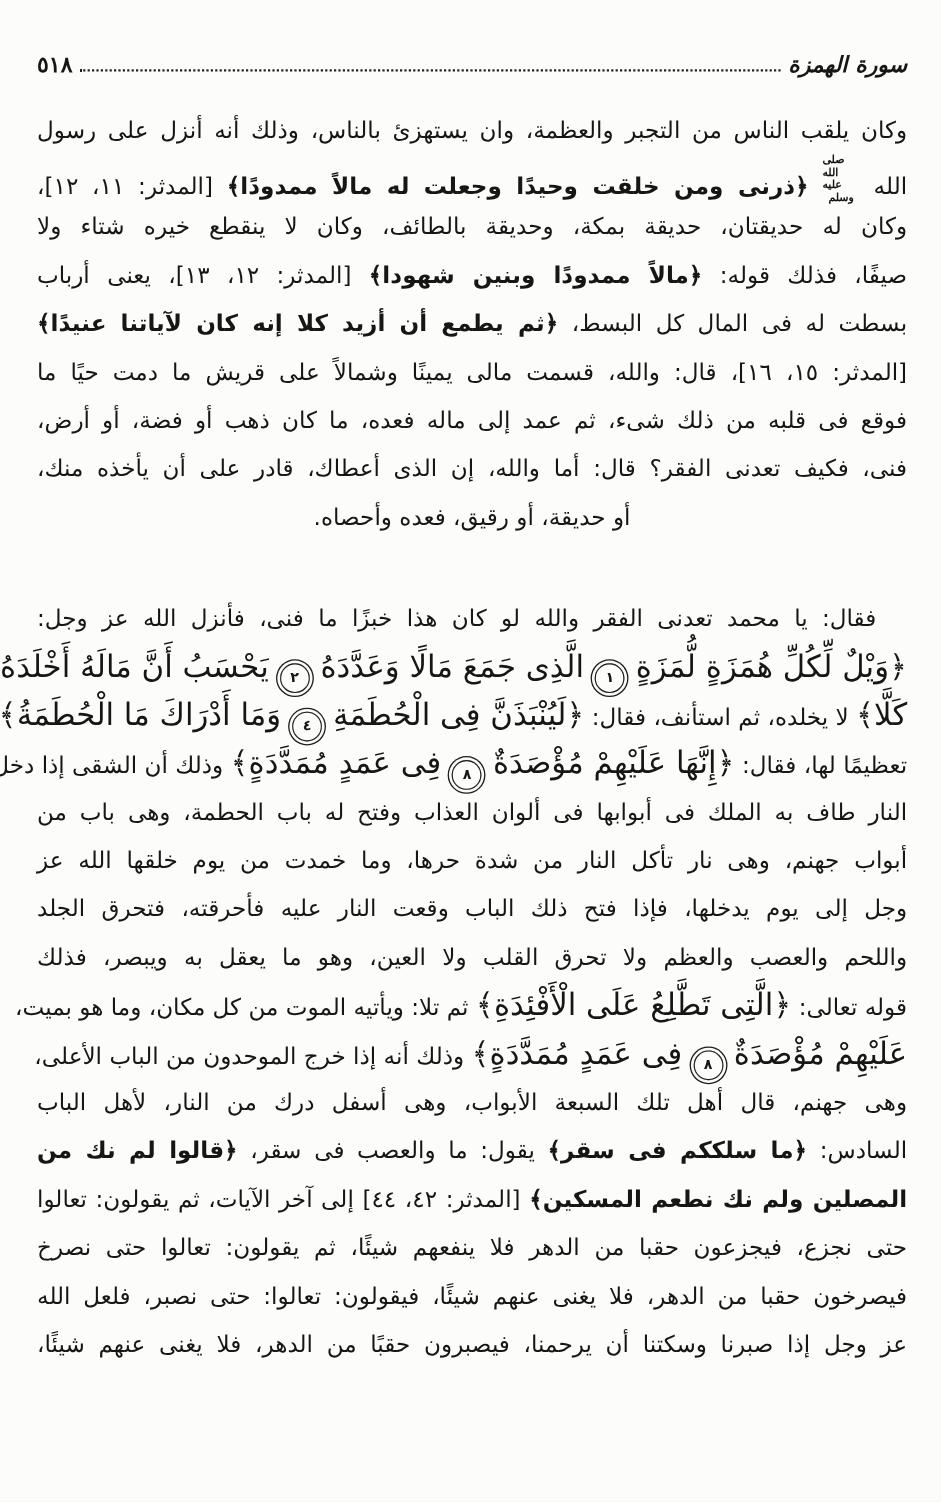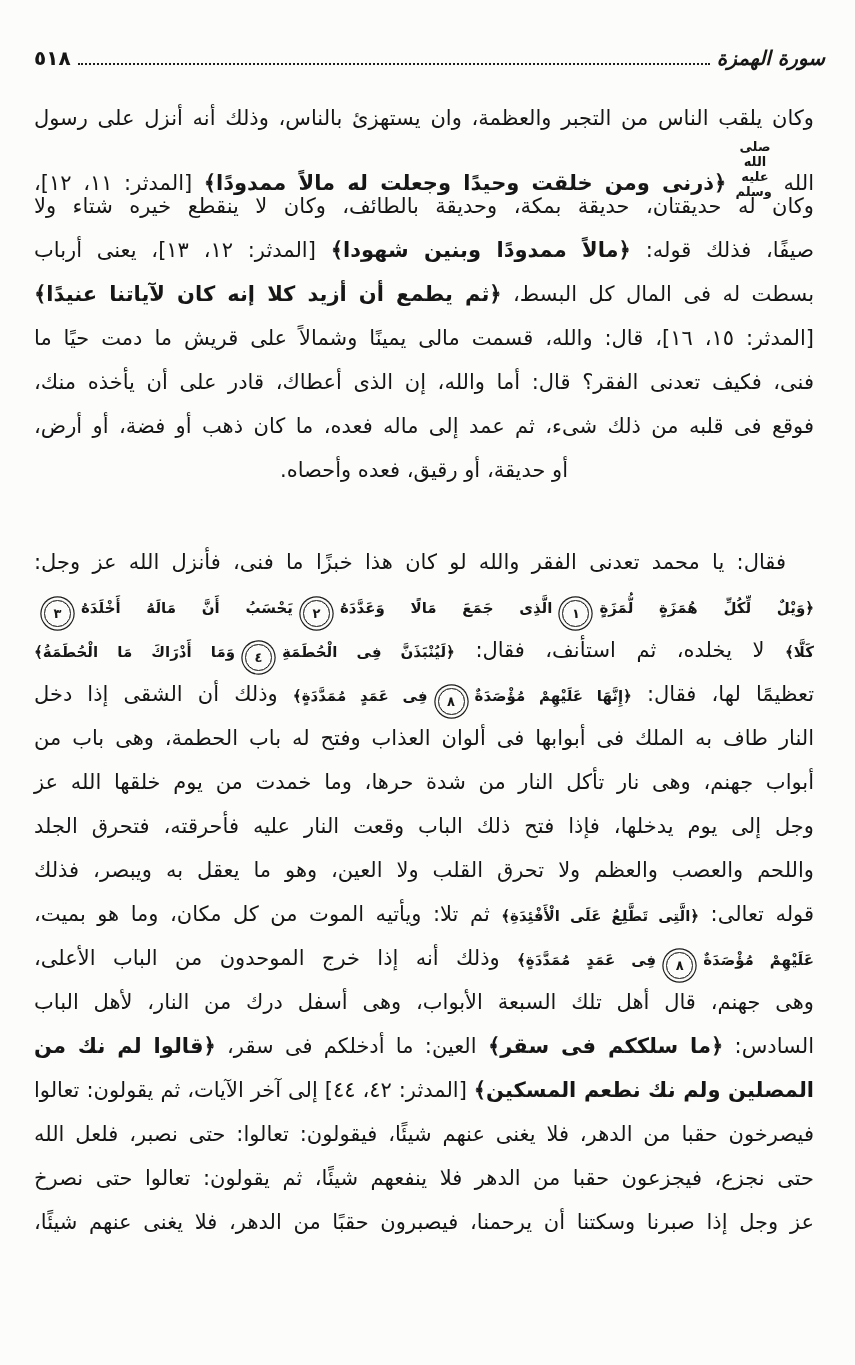--- a/index.html
+++ b/index.html
@@ -22,62 +22,63 @@
     display:flex;align-items:baseline;
     font-weight:bold;font-size:20px;
   }
   .header .title{white-space:nowrap;font-style:italic;}
   .header .leader{
     flex:1;
     border-bottom:2.5px dotted #1d1d1d;
     height:13px;
     margin:0 7px;
   }
-  .header .pagenum{white-space:nowrap;letter-spacing:2px;}
+  .header .pagenum{white-space:nowrap;letter-spacing:2px;font-family:Liberation Serif, serif;}
   
   .body{
-    position:absolute;top:96px;right:41px;left:34px;
+    position:absolute;top:96px;right:30px;left:34px;
   }
   .paragraph{margin:0;}
   .paragraph + .paragraph{margin-top:48px;}
   .line{
     height:44px;line-height:44px;
     font-size:21px;
     text-align:justify;
     text-align-last:justify;
     overflow:visible;
     white-space:nowrap;
   }
   .line.center{text-align:right;text-align-last:center;}
   .line.indent{padding-right:28px;}
   .seg-n{font-weight:normal;}
   .seg-b{font-weight:bold;}
   .seg-q{
-    font-weight:bold;
-    font-size:15px;
+    font-weight:normal;
+    font-size:28px;
   }
   
   .aya{
     display:inline-block;
     width:25px;height:25px;line-height:25px;
     text-align:center;text-align-last:center;
     font-size:13px;font-weight:bold;
     border:1.2px solid #1c1c1c;border-radius:50%;
     box-shadow:0 0 0 2.5px #fcfcfa, 0 0 0 3.7px #1c1c1c;
     margin:0 10px;
     vertical-align:-5px;
   }
   
   .saw{
     display:inline-block;
     width:34px;
-    font-size:13px;line-height:1.15;font-weight:bold;
-    text-align:center;text-align-last:center;
+    font-size:10px;line-height:1.15;font-weight:bold;
+    text-align:left;text-align-last:center;
     white-space:normal;
     vertical-align:-6px;
+    font-family:Liberation Serif, serif;
   }
 </style>
 </head>
 <body>
 
 <div class="page">
 
   <div class="header">
     <span class="title">سورة الهمزة</span>
     <span class="leader"></span>
@@ -85,37 +86,37 @@
   </div>
 
   <div class="body">
       <div class="paragraph">
         <div class="line"><span class="seg-n">وكان يلقب الناس من التجبر والعظمة، وان يستهزئ بالناس، وذلك أنه أنزل على رسول</span></div>
         <div class="line"><span class="seg-n">الله </span><span class="saw">صلى الله عليه وسلم</span><span class="seg-n"> </span><span class="seg-b">﴿ذرنى ومن خلقت وحيدًا وجعلت له مالاً ممدودًا﴾</span><span class="seg-n"> [المدثر: ١١، ١٢]،</span></div>
         <div class="line"><span class="seg-n">وكان له حديقتان، حديقة بمكة، وحديقة بالطائف، وكان لا ينقطع خيره شتاء ولا</span></div>
         <div class="line"><span class="seg-n">صيفًا، فذلك قوله: </span><span class="seg-b">﴿مالاً ممدودًا وبنين شهودا﴾</span><span class="seg-n"> [المدثر: ١٢، ١٣]، يعنى أرباب</span></div>
         <div class="line"><span class="seg-n">بسطت له فى المال كل البسط، </span><span class="seg-b">﴿ثم يطمع أن أزيد كلا إنه كان لآياتنا عنيدًا﴾</span></div>
         <div class="line"><span class="seg-n">[المدثر: ١٥، ١٦]، قال: والله، قسمت مالى يمينًا وشمالاً على قريش ما دمت حيًا ما</span></div>
+        <div class="line"><span class="seg-n">فوقع فى قلبه من ذلك شىء، ثم عمد إلى ماله فعده، ما كان ذهب أو فضة، أو أرض،</span></div>
         <div class="line"><span class="seg-n">فنى، فكيف تعدنى الفقر؟ قال: أما والله، إن الذى أعطاك، قادر على أن يأخذه منك،</span></div>
-        <div class="line"><span class="seg-n">فوقع فى قلبه من ذلك شىء، ثم عمد إلى ماله فعده، ما كان ذهب أو فضة، أو أرض،</span></div>
         <div class="line center"><span class="seg-n">أو حديقة، أو رقيق، فعده وأحصاه.</span></div>
       </div>
       <div class="paragraph">
         <div class="line indent"><span class="seg-n">فقال: يا محمد تعدنى الفقر والله لو كان هذا خبزًا ما فنى، فأنزل الله عز وجل:</span></div>
         <div class="line"><span class="seg-q">﴿وَيْلٌ لِّكُلِّ هُمَزَةٍ لُّمَزَةٍ</span><span class="aya">١</span><span class="seg-q">الَّذِى جَمَعَ مَالًا وَعَدَّدَهُ</span><span class="aya">٢</span><span class="seg-q">يَحْسَبُ أَنَّ مَالَهُ أَخْلَدَهُ</span><span class="aya">٣</span></div>
         <div class="line"><span class="seg-q">كَلَّا﴾</span><span class="seg-n"> لا يخلده، ثم استأنف، فقال: </span><span class="seg-q">﴿لَيُنْبَذَنَّ فِى الْحُطَمَةِ</span><span class="aya">٤</span><span class="seg-q">وَمَا أَدْرَاكَ مَا الْحُطَمَةُ﴾</span></div>
         <div class="line"><span class="seg-n">تعظيمًا لها، فقال: </span><span class="seg-q">﴿إِنَّهَا عَلَيْهِمْ مُؤْصَدَةٌ</span><span class="aya">٨</span><span class="seg-q">فِى عَمَدٍ مُمَدَّدَةٍ﴾</span><span class="seg-n"> وذلك أن الشقى إذا دخل</span></div>
         <div class="line"><span class="seg-n">النار طاف به الملك فى أبوابها فى ألوان العذاب وفتح له باب الحطمة، وهى باب من</span></div>
         <div class="line"><span class="seg-n">أبواب جهنم، وهى نار تأكل النار من شدة حرها، وما خمدت من يوم خلقها الله عز</span></div>
         <div class="line"><span class="seg-n">وجل إلى يوم يدخلها، فإذا فتح ذلك الباب وقعت النار عليه فأحرقته، فتحرق الجلد</span></div>
         <div class="line"><span class="seg-n">واللحم والعصب والعظم ولا تحرق القلب ولا العين، وهو ما يعقل به ويبصر، فذلك</span></div>
         <div class="line"><span class="seg-n">قوله تعالى: </span><span class="seg-q">﴿الَّتِى تَطَّلِعُ عَلَى الْأَفْئِدَةِ﴾</span><span class="seg-n"> ثم تلا: ويأتيه الموت من كل مكان، وما هو بميت،</span></div>
         <div class="line"><span class="seg-q">عَلَيْهِمْ مُؤْصَدَةٌ</span><span class="aya">٨</span><span class="seg-q">فِى عَمَدٍ مُمَدَّدَةٍ﴾</span><span class="seg-n"> وذلك أنه إذا خرج الموحدون من الباب الأعلى،</span></div>
         <div class="line"><span class="seg-n">وهى جهنم، قال أهل تلك السبعة الأبواب، وهى أسفل درك من النار، لأهل الباب</span></div>
-        <div class="line"><span class="seg-n">السادس: </span><span class="seg-b">﴿ما سلككم فى سقر﴾</span><span class="seg-n"> العين: ما أدخلكم فى سقر، </span><span class="seg-b">﴿قالوا لم نك من</span></div>
+        <div class="line"><span class="seg-n">السادس: </span><span class="seg-b">﴿ما سلككم فى سقر﴾</span><span class="seg-n"> يقول: ما والعصب فى سقر، </span><span class="seg-b">﴿قالوا لم نك من</span></div>
         <div class="line"><span class="seg-b">المصلين ولم نك نطعم المسكين﴾</span><span class="seg-n"> [المدثر: ٤٢، ٤٤] إلى آخر الآيات، ثم يقولون: تعالوا</span></div>
+        <div class="line"><span class="seg-n">حتى نجزع، فيجزعون حقبا من الدهر فلا ينفعهم شيئًا، ثم يقولون: تعالوا حتى نصرخ</span></div>
         <div class="line"><span class="seg-n">فيصرخون حقبا من الدهر، فلا يغنى عنهم شيئًا، فيقولون: تعالوا: حتى نصبر، فلعل الله</span></div>
-        <div class="line"><span class="seg-n">حتى نجزع، فيجزعون حقبا من الدهر فلا ينفعهم شيئًا، ثم يقولون: تعالوا حتى نصرخ</span></div>
         <div class="line"><span class="seg-n">عز وجل إذا صبرنا وسكتنا أن يرحمنا، فيصبرون حقبًا من الدهر، فلا يغنى عنهم شيئًا،</span></div>
       </div>
     </div>
 
 </div>
 
 </body></html>

